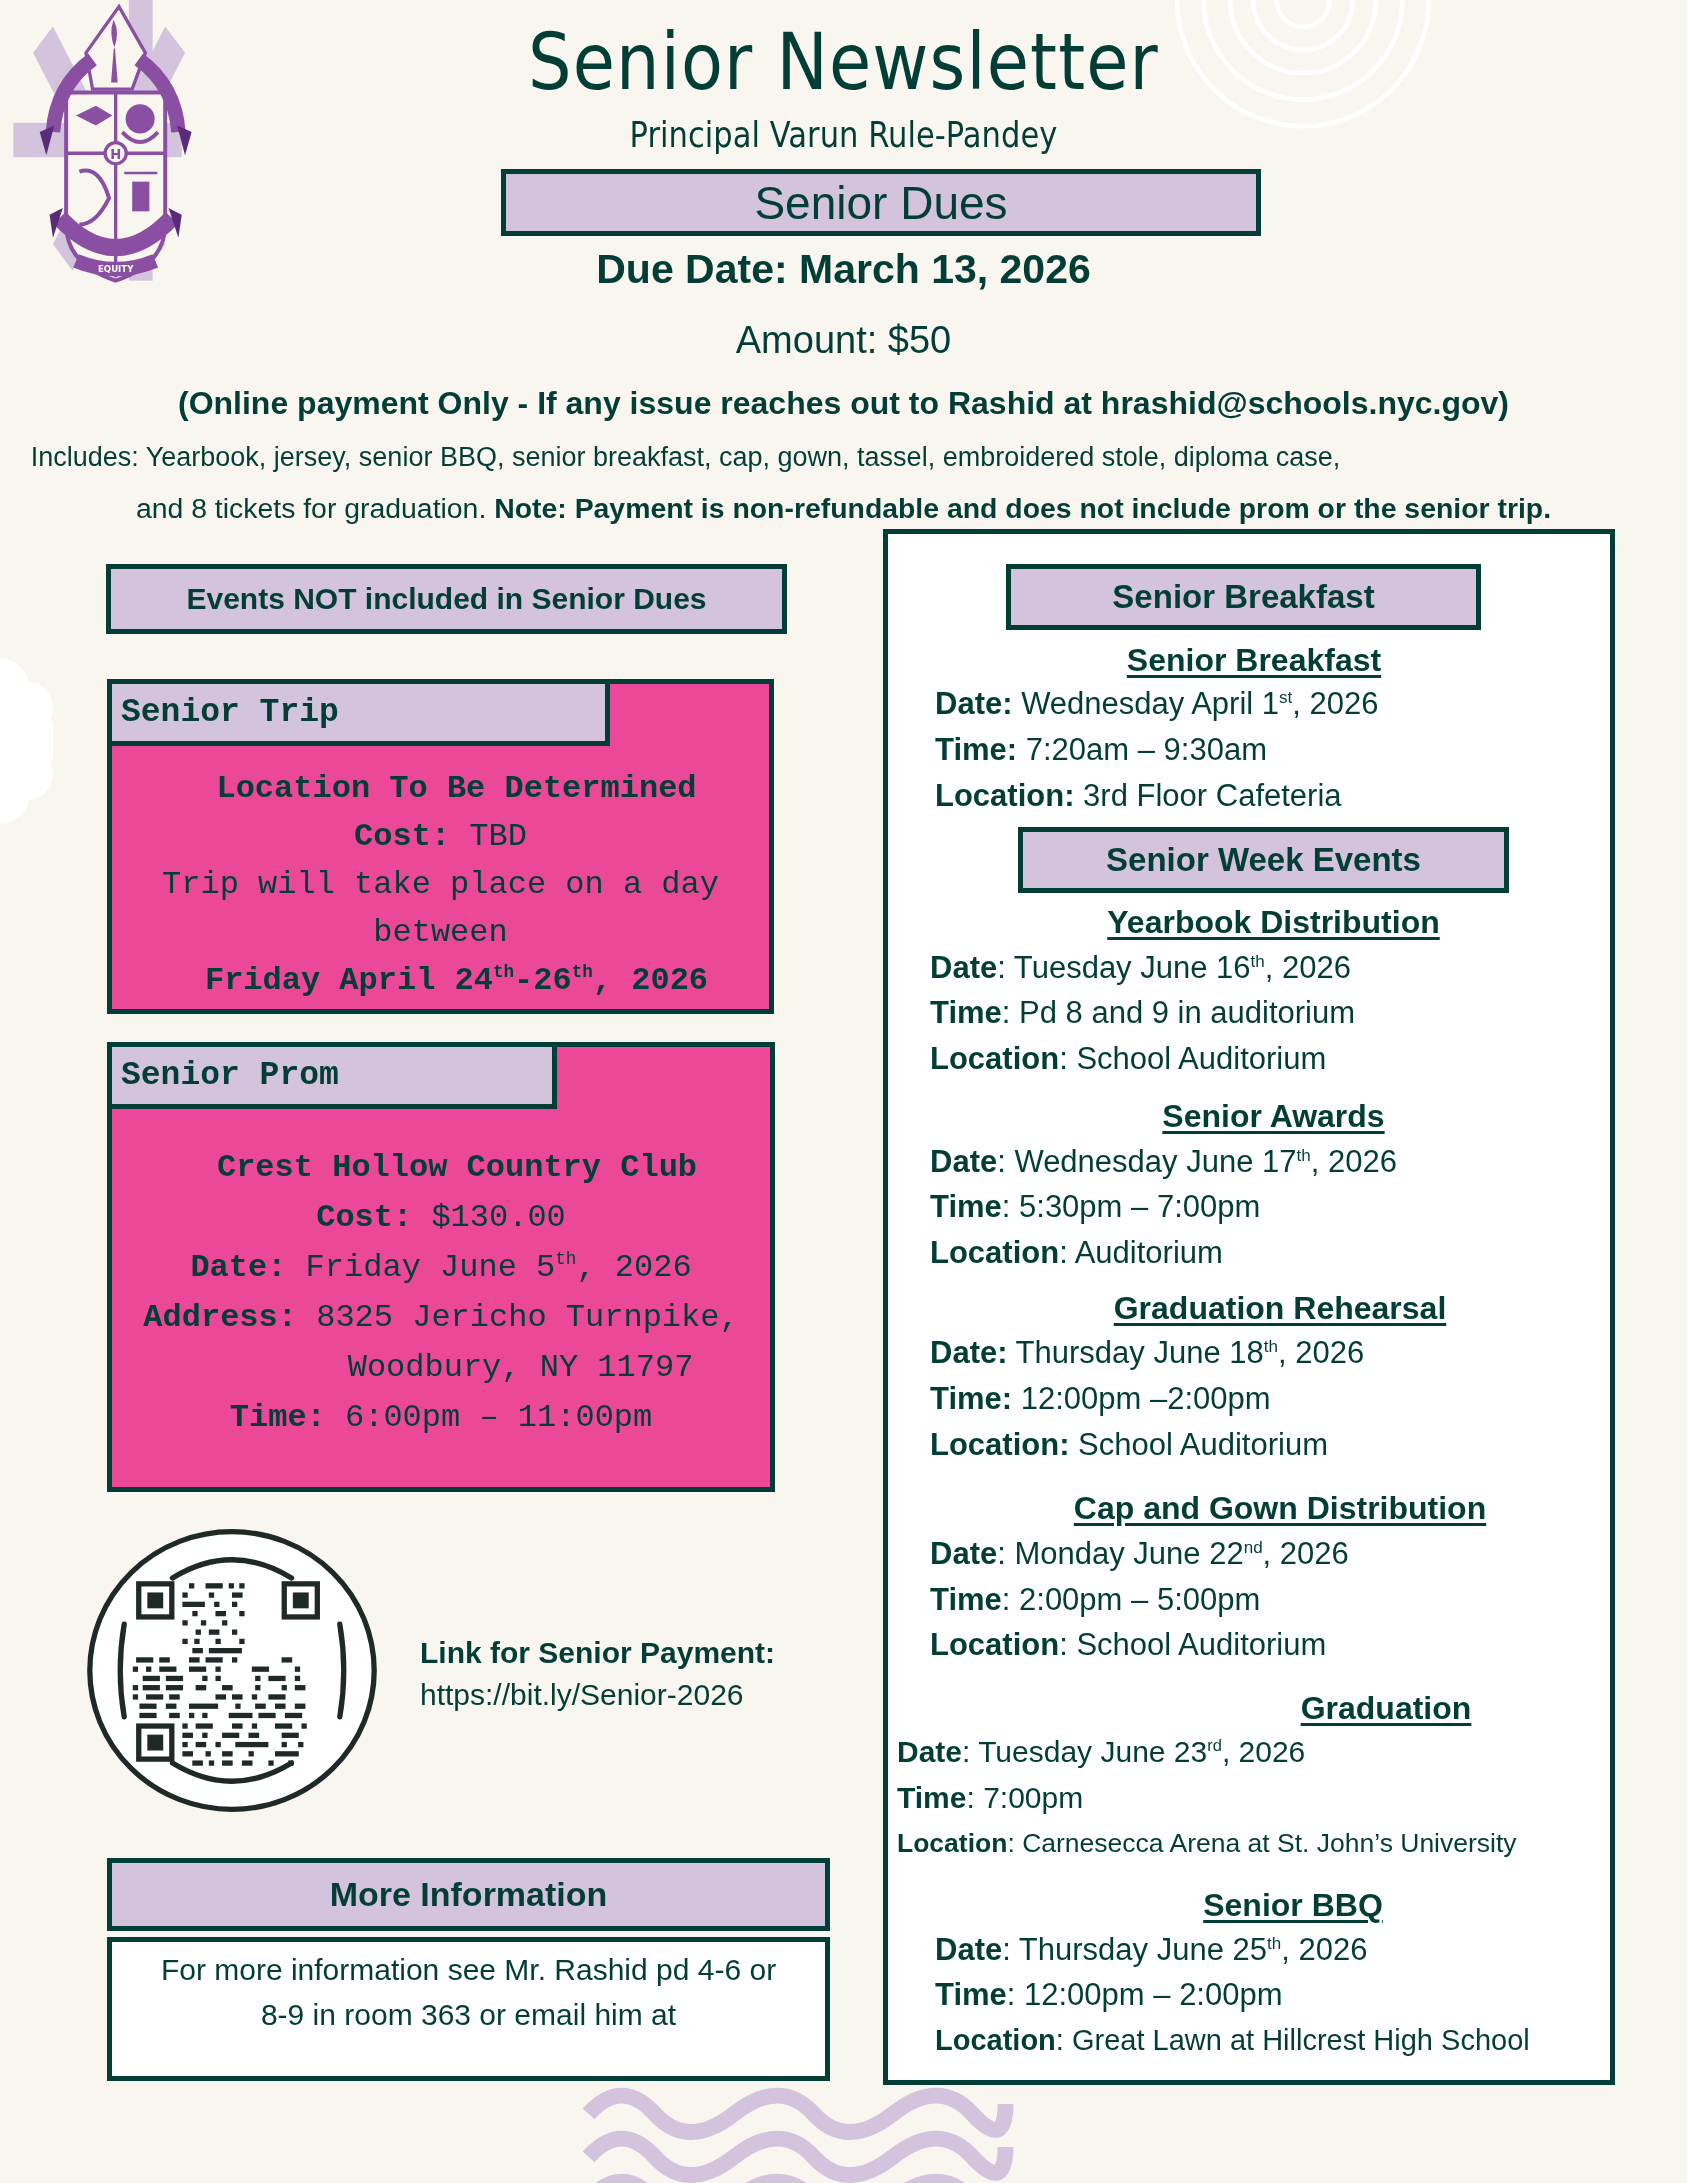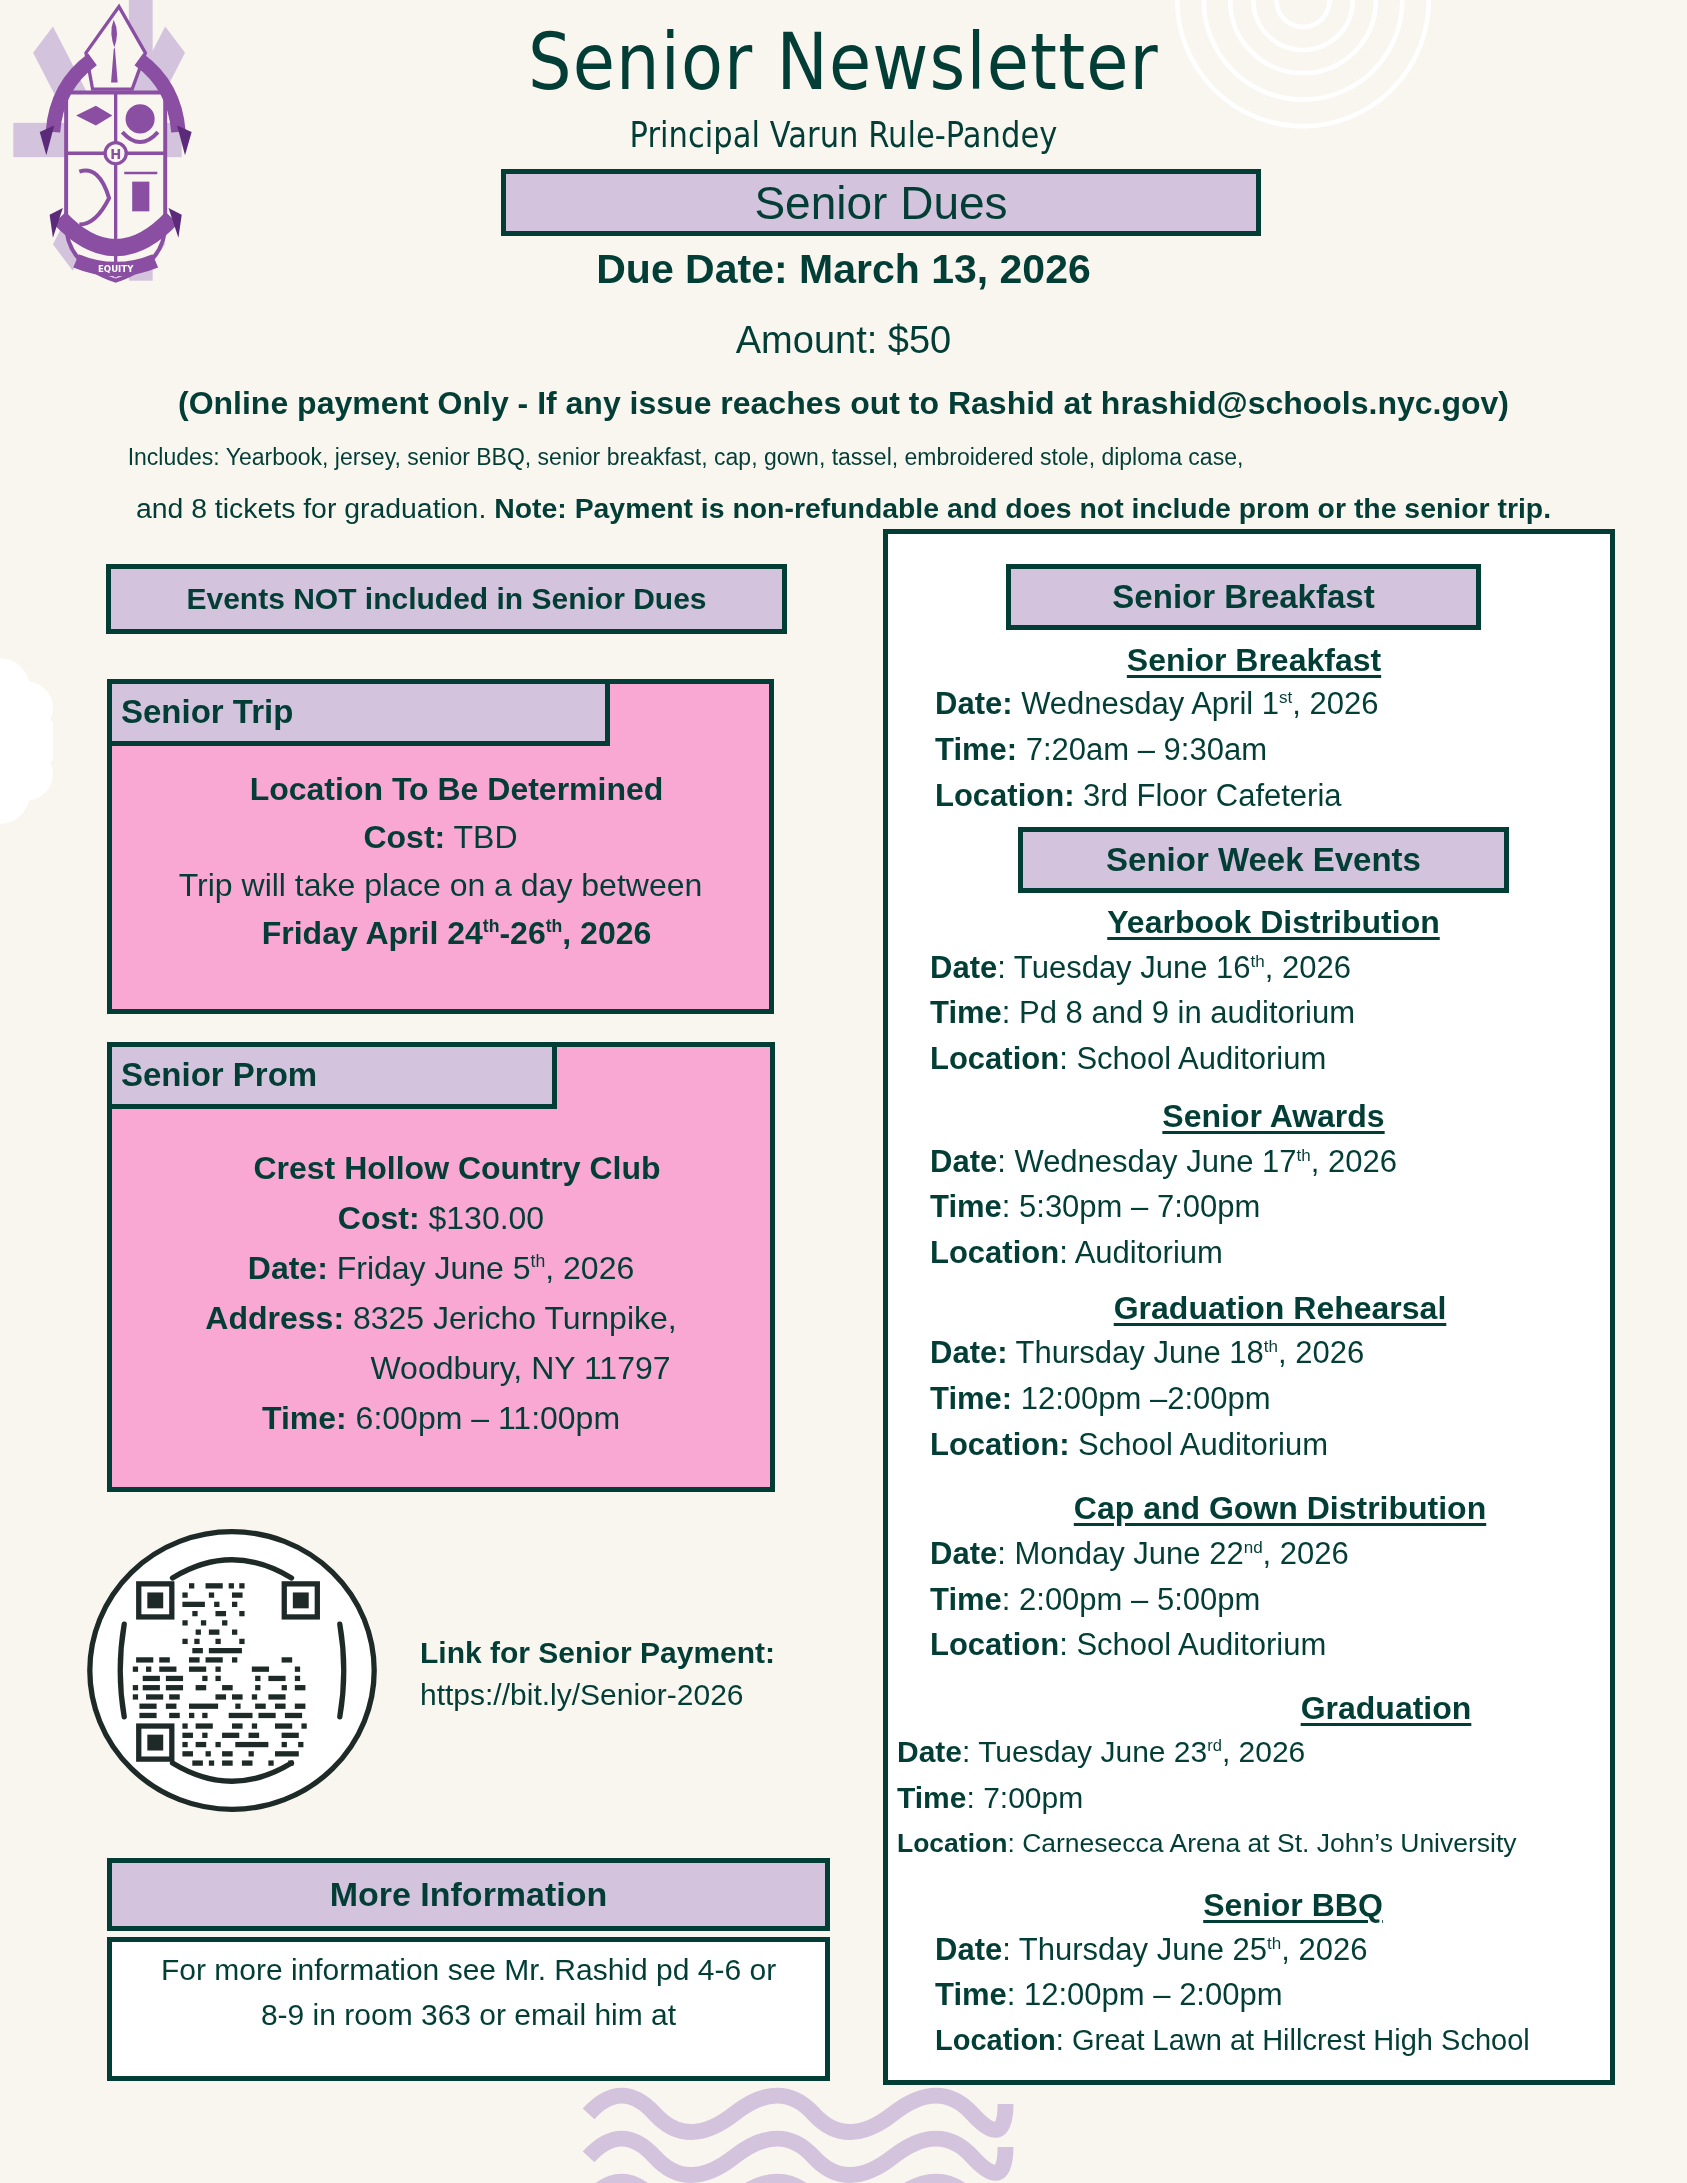--- a/index.html
+++ b/index.html
@@ -48,35 +48,35 @@
   .amount {
     left: 0; width: 1687px; top: 314px; text-align: center;
     font-size: 38px; line-height: 53px;
   }
   .online {
     left: 0; width: 1687px; top: 380px; text-align: center;
     font-size: 32px; font-weight: bold; line-height: 46px;
   }
   .includes1 {
     left: 0; width: 1371px; top: 437px; text-align: center;
-    font-size: 23px; line-height: 40px;
+    font-size: 27px; line-height: 40px;
   }
   .includes2 {
     left: 0; width: 1687px; top: 488px; text-align: center;
     font-size: 28.4px; line-height: 40px;
   }
 
   
   .events-not {
     left: 106px; top: 564px; width: 681px; height: 70px;
     display: flex; align-items: center; justify-content: center;
     font-size: 30px; font-weight: bold;
   }
   .card {
-    position: absolute; background: #f9a8d4; border: 5.3px solid #033e36;
+    position: absolute; background: #ec4899; border: 5.3px solid #033e36; font-family: Liberation Mono, monospace;
   }
   .card-tab {
     position: absolute; left: -5.3px; top: -5.3px;
     border: 5.3px solid #033e36; background: #d3c3dd;
     display: flex; align-items: center; padding-left: 9.3px;
     font-size: 33px; font-weight: bold;
   }
   .trip { left: 107px; top: 679px; width: 667px; height: 335px; }
   .trip .card-tab { width: 503px; height: 67px; }
   .trip-body { position: absolute; left: 0; right: 0; top: 81px; text-align: center; font-size: 32px; line-height: 48px; }

